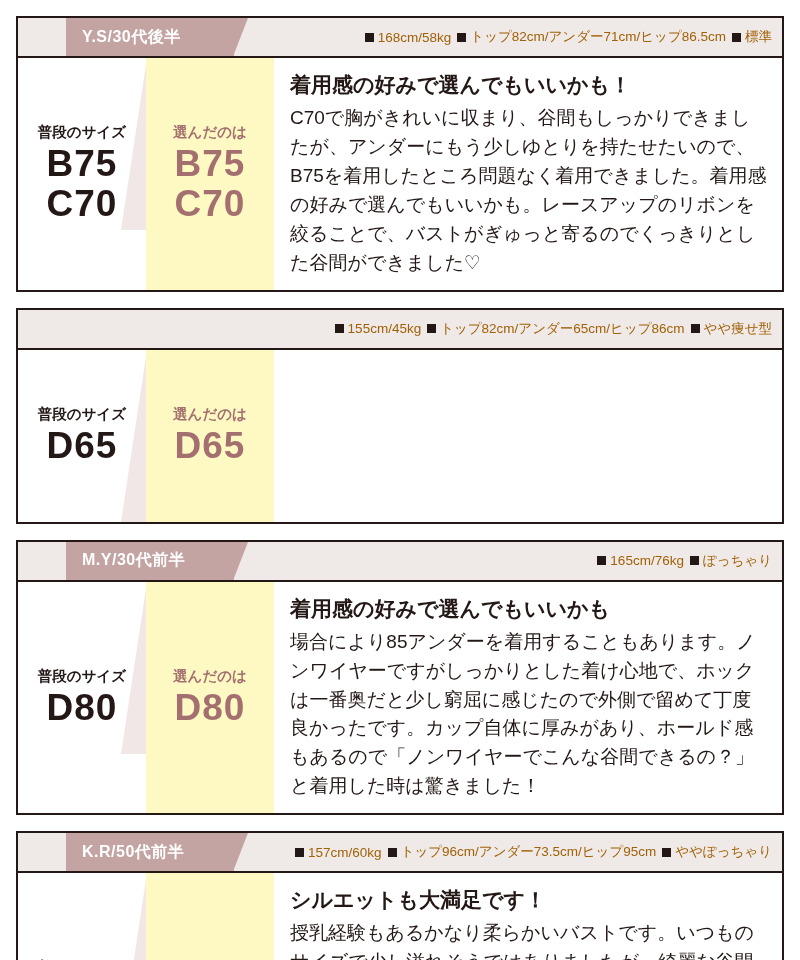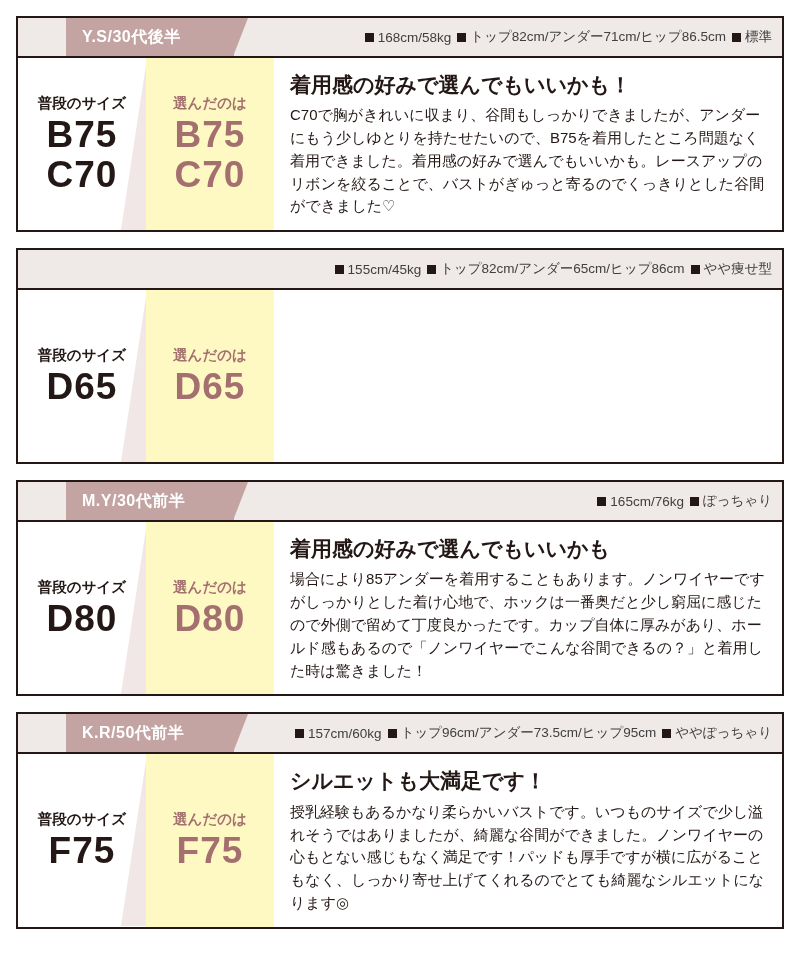--- a/index.html
+++ b/index.html
@@ -62,21 +62,21 @@
   }
   .rev-head-specs {
     flex: 1;
     display: flex;
     align-items: center;
     justify-content: flex-end;
     gap: 0px;
     padding-right: 10px;
     padding-left: 18px;
     font-size: 13.5px;
-    color: #404040;
+    color: #a16207;
     letter-spacing: 0px;
     white-space: nowrap;
   }
   .spec {
     display: inline-flex;
     align-items: center;
     margin-left: 6px;
   }
   .spec .sq {
     width: 9px;
@@ -146,21 +146,21 @@
     box-sizing: border-box;
   }
   .rev-title {
     font-size: 21px;
     font-weight: bold;
     line-height: 1.25;
     margin: 0 0 6px 0;
     letter-spacing: 0px;
   }
   .rev-text {
-    font-size: 15px;
+    font-size: 19px;
     line-height: 1.52;
     margin: 0;
     letter-spacing: 0px;
     text-align: left;
   }
 </style>
 </head>
 <body>
 
 <div class="page">

